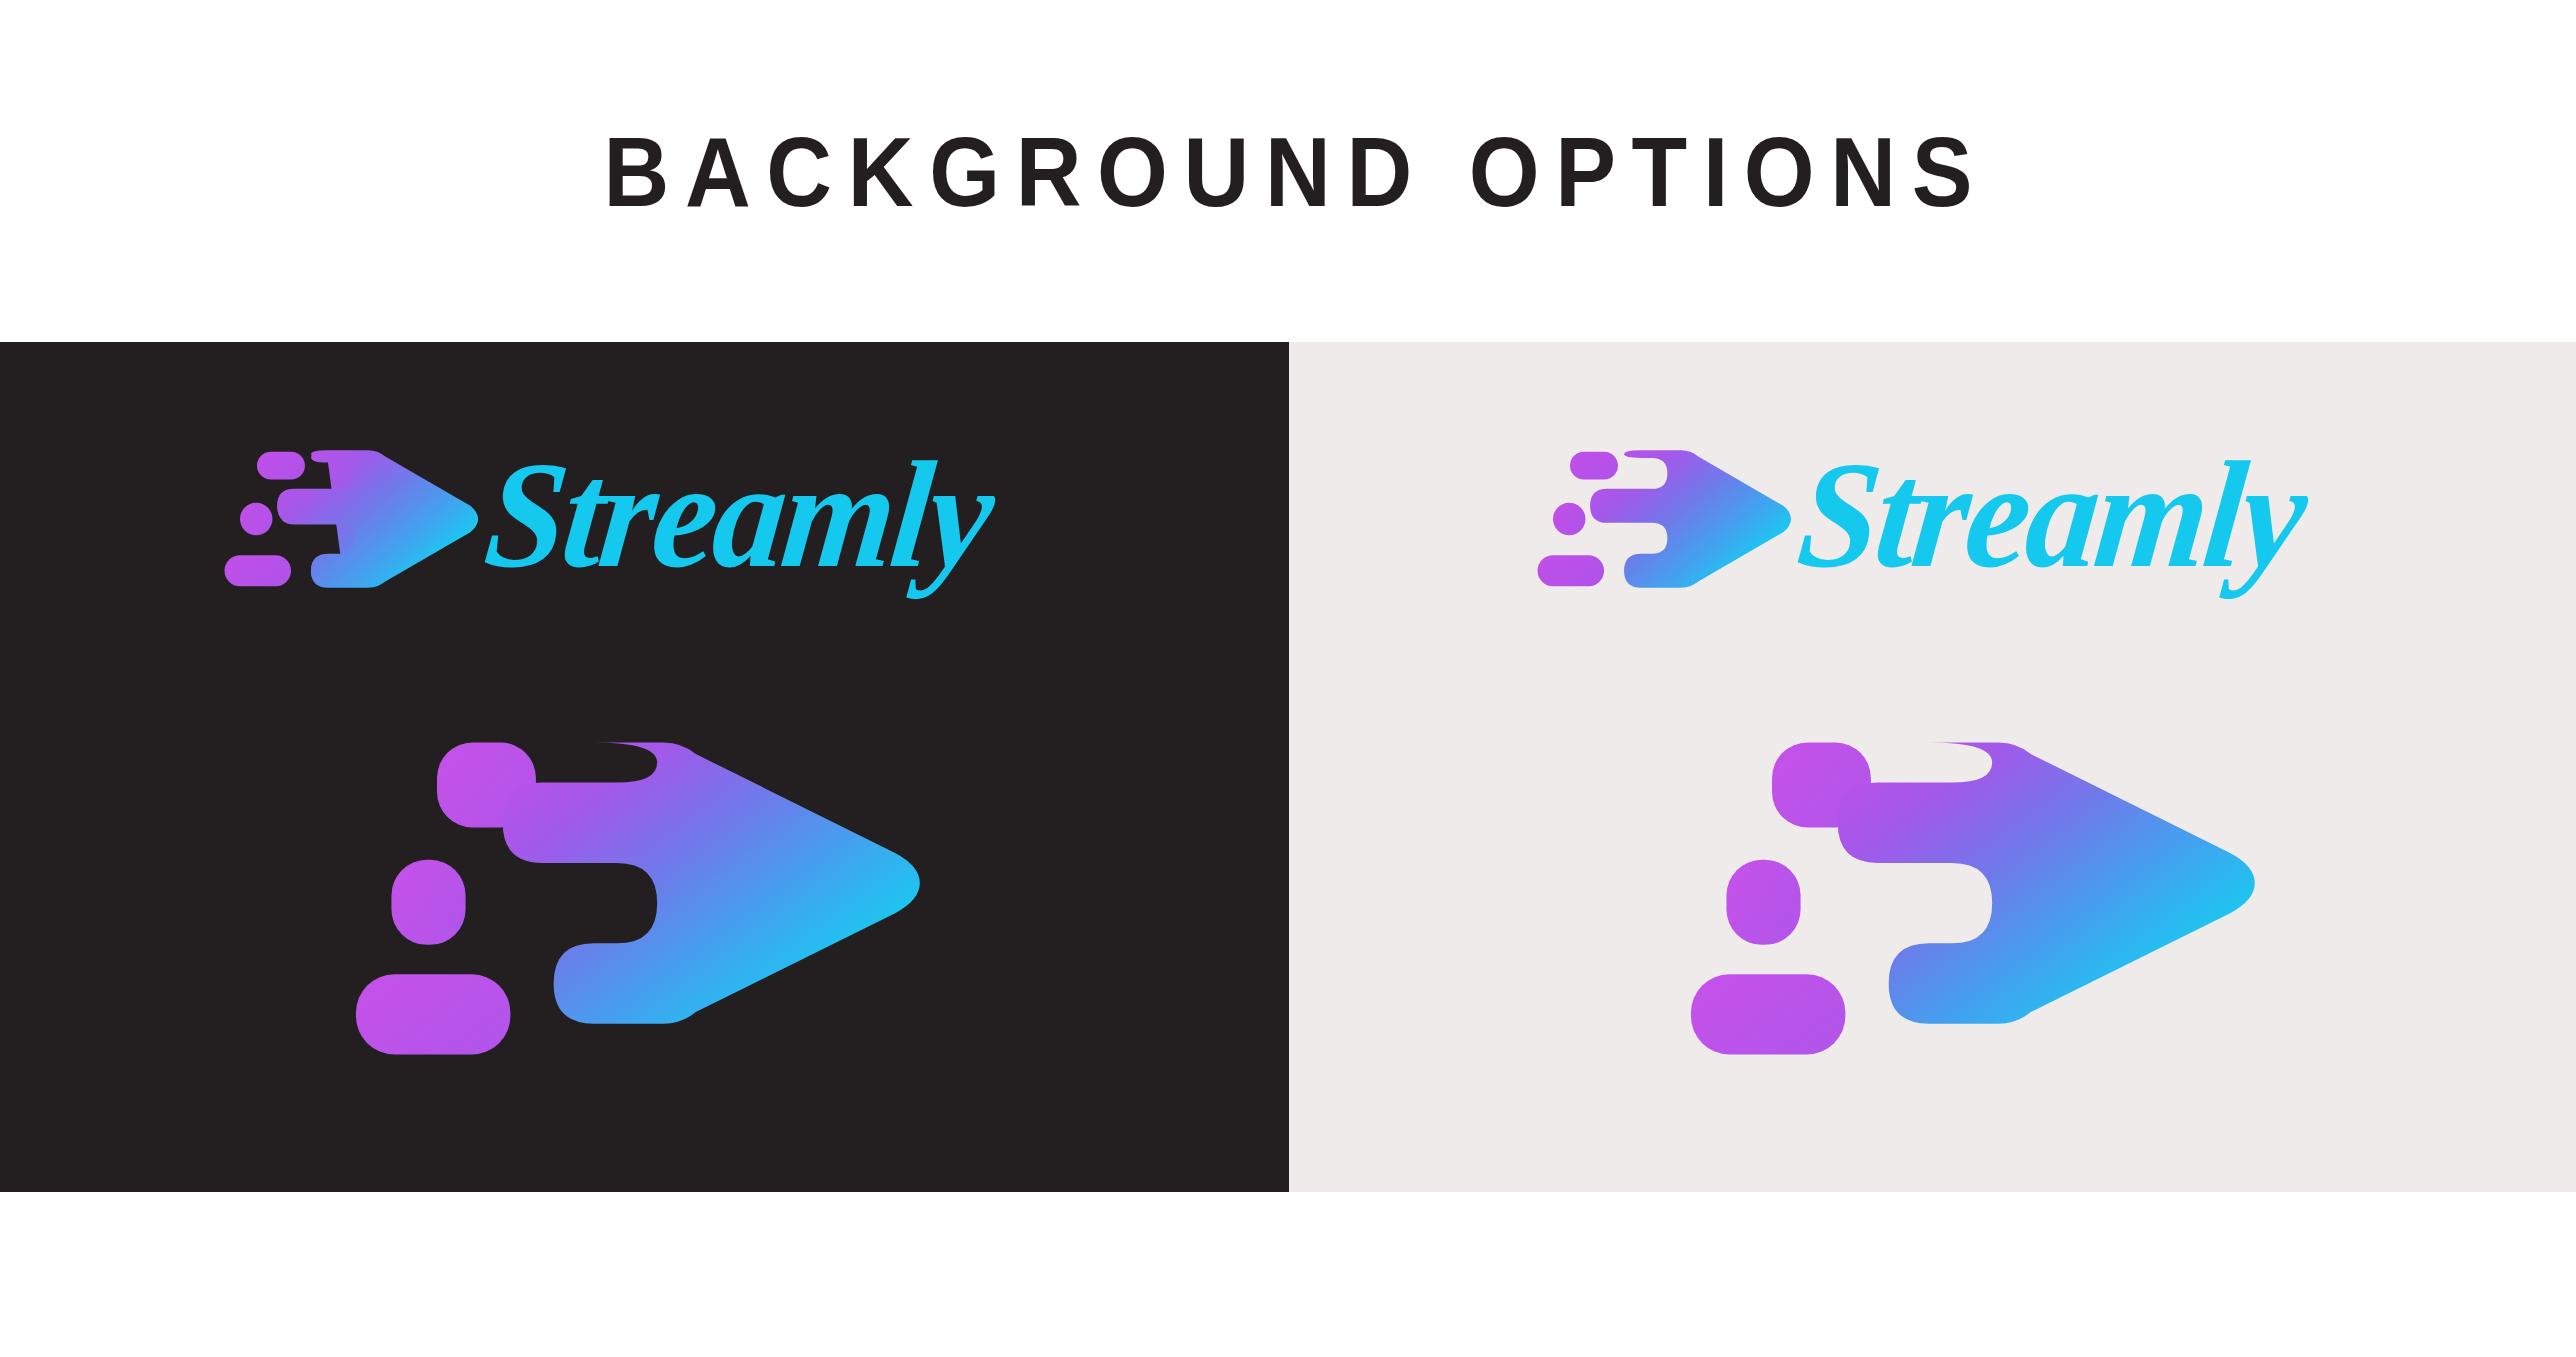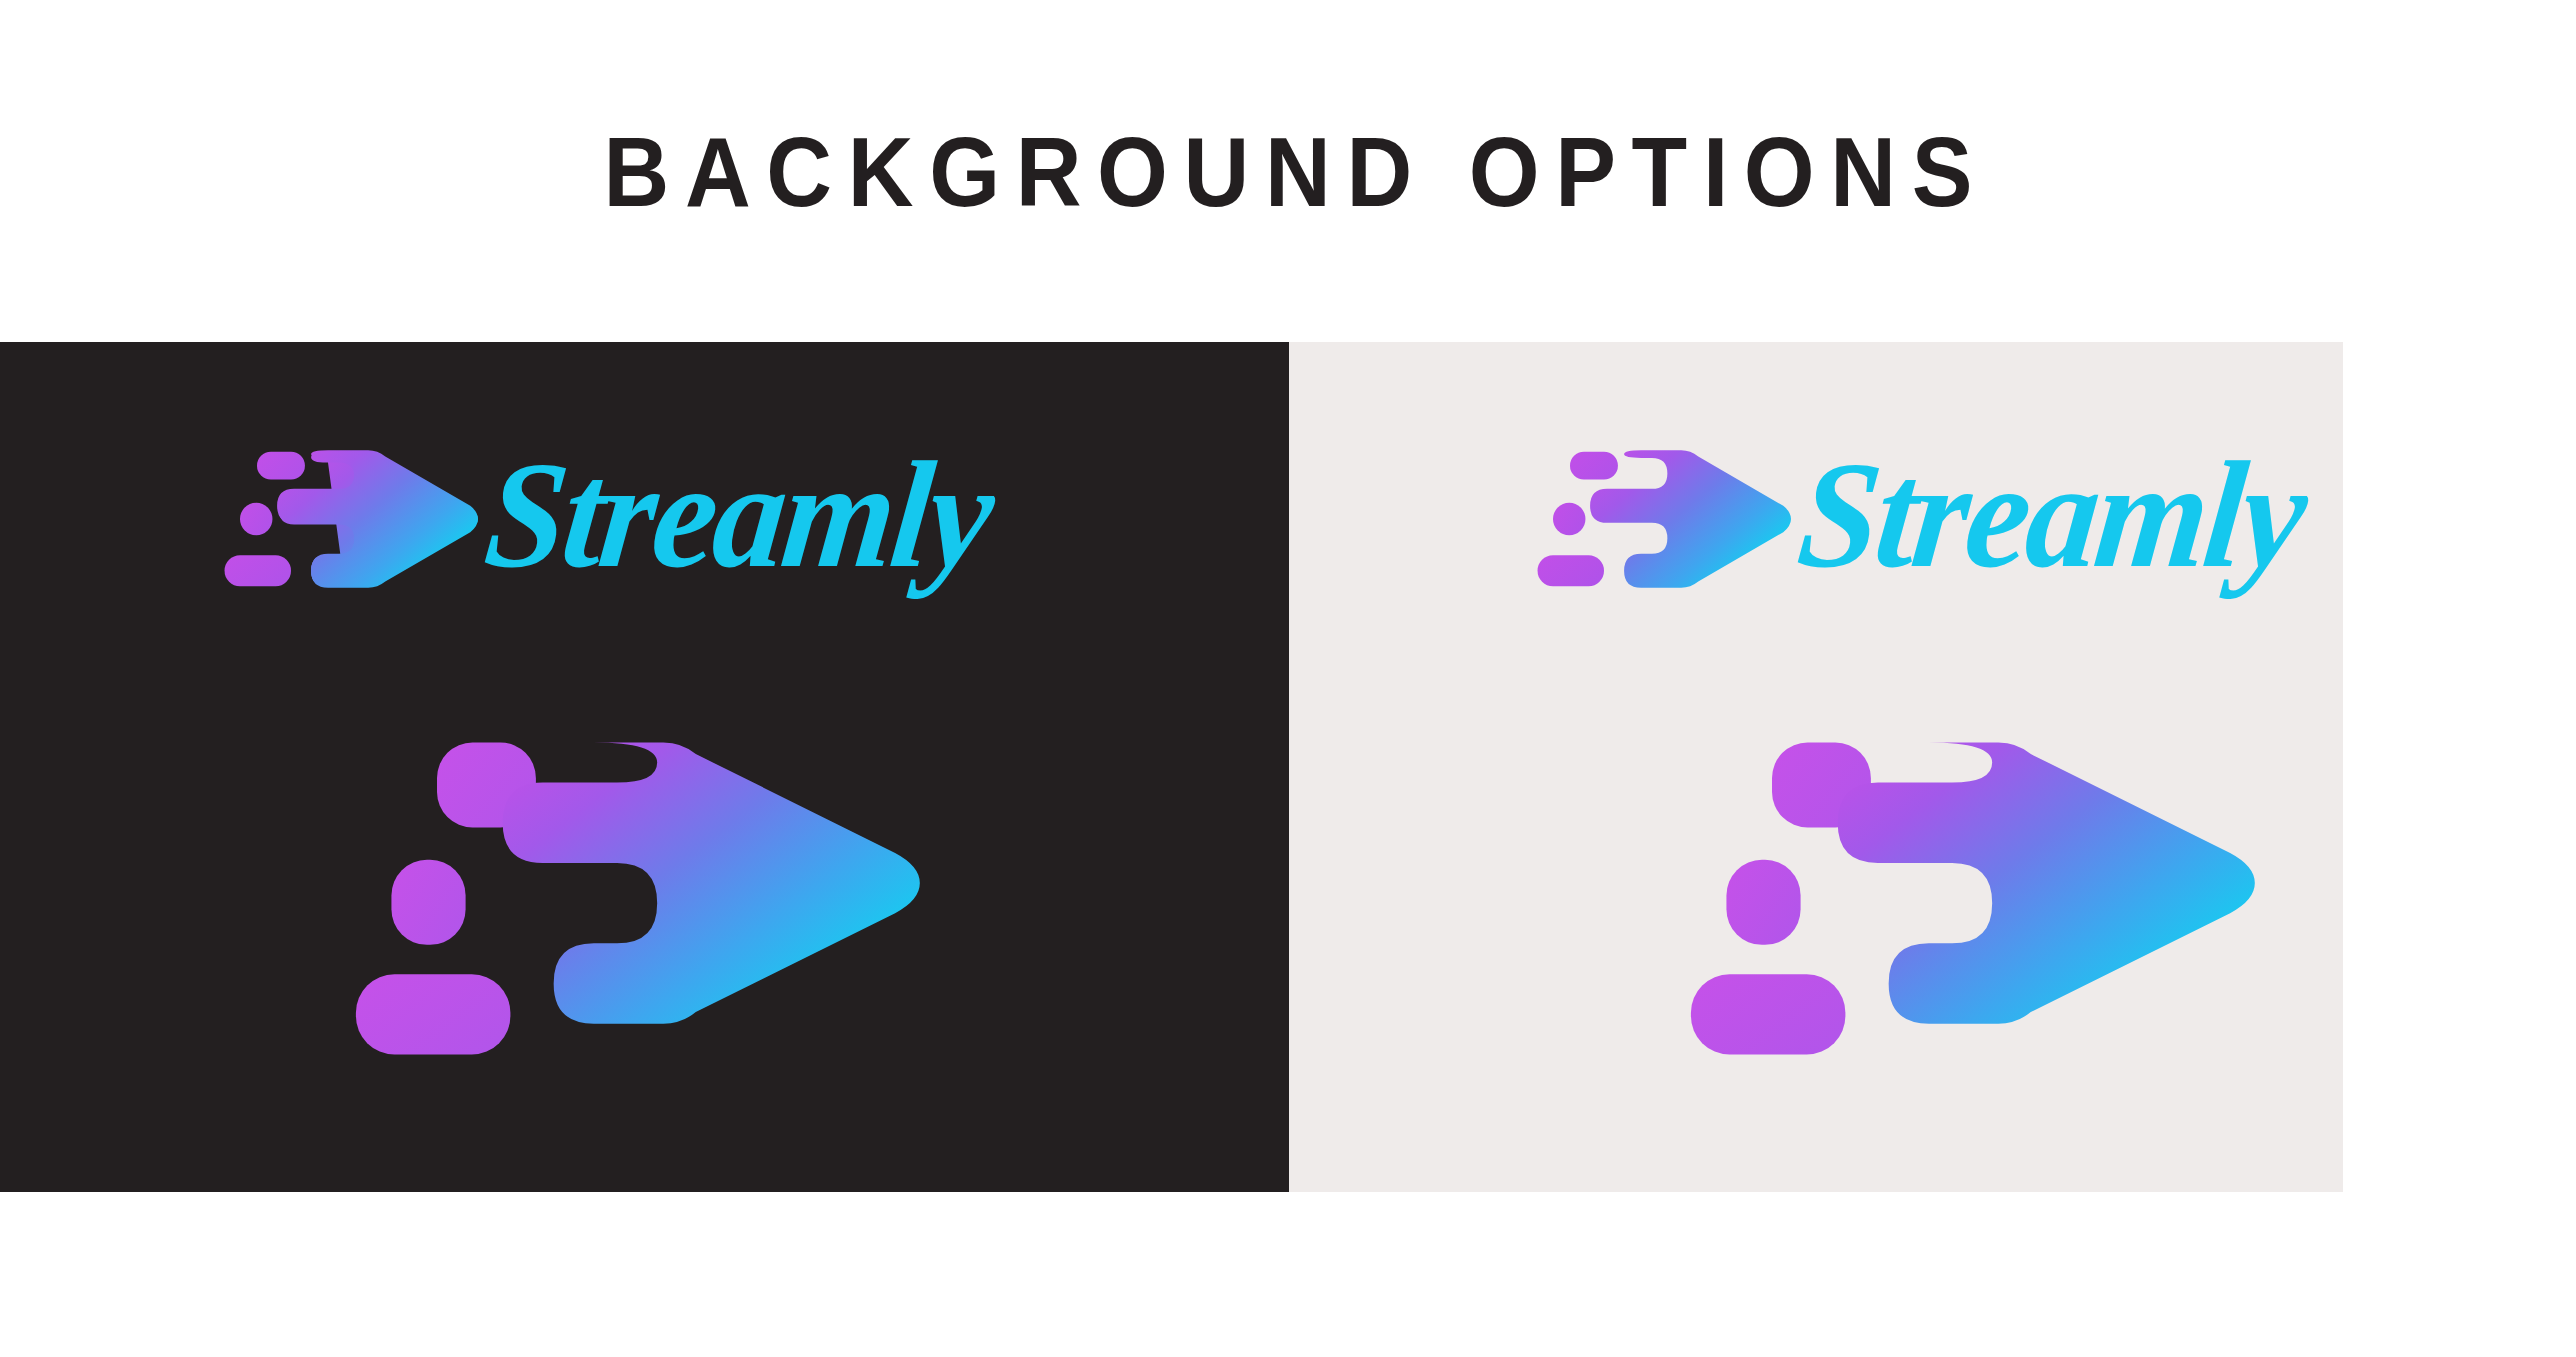--- a/index.html
+++ b/index.html
@@ -7,21 +7,21 @@
     margin: 0;
     padding: 0;
     background: #ffffff;
   }
   body {
     font-family: "Liberation Sans", sans-serif;
   }
 
   #stage {
     position: relative;
-    width: 2343px;
+    width: 2576px;
     height: 1358px;
     background: #ffffff;
     overflow: hidden;
   }
 
   
   .page-title {
     position: absolute;
     left: 0;
     top: 114px;

